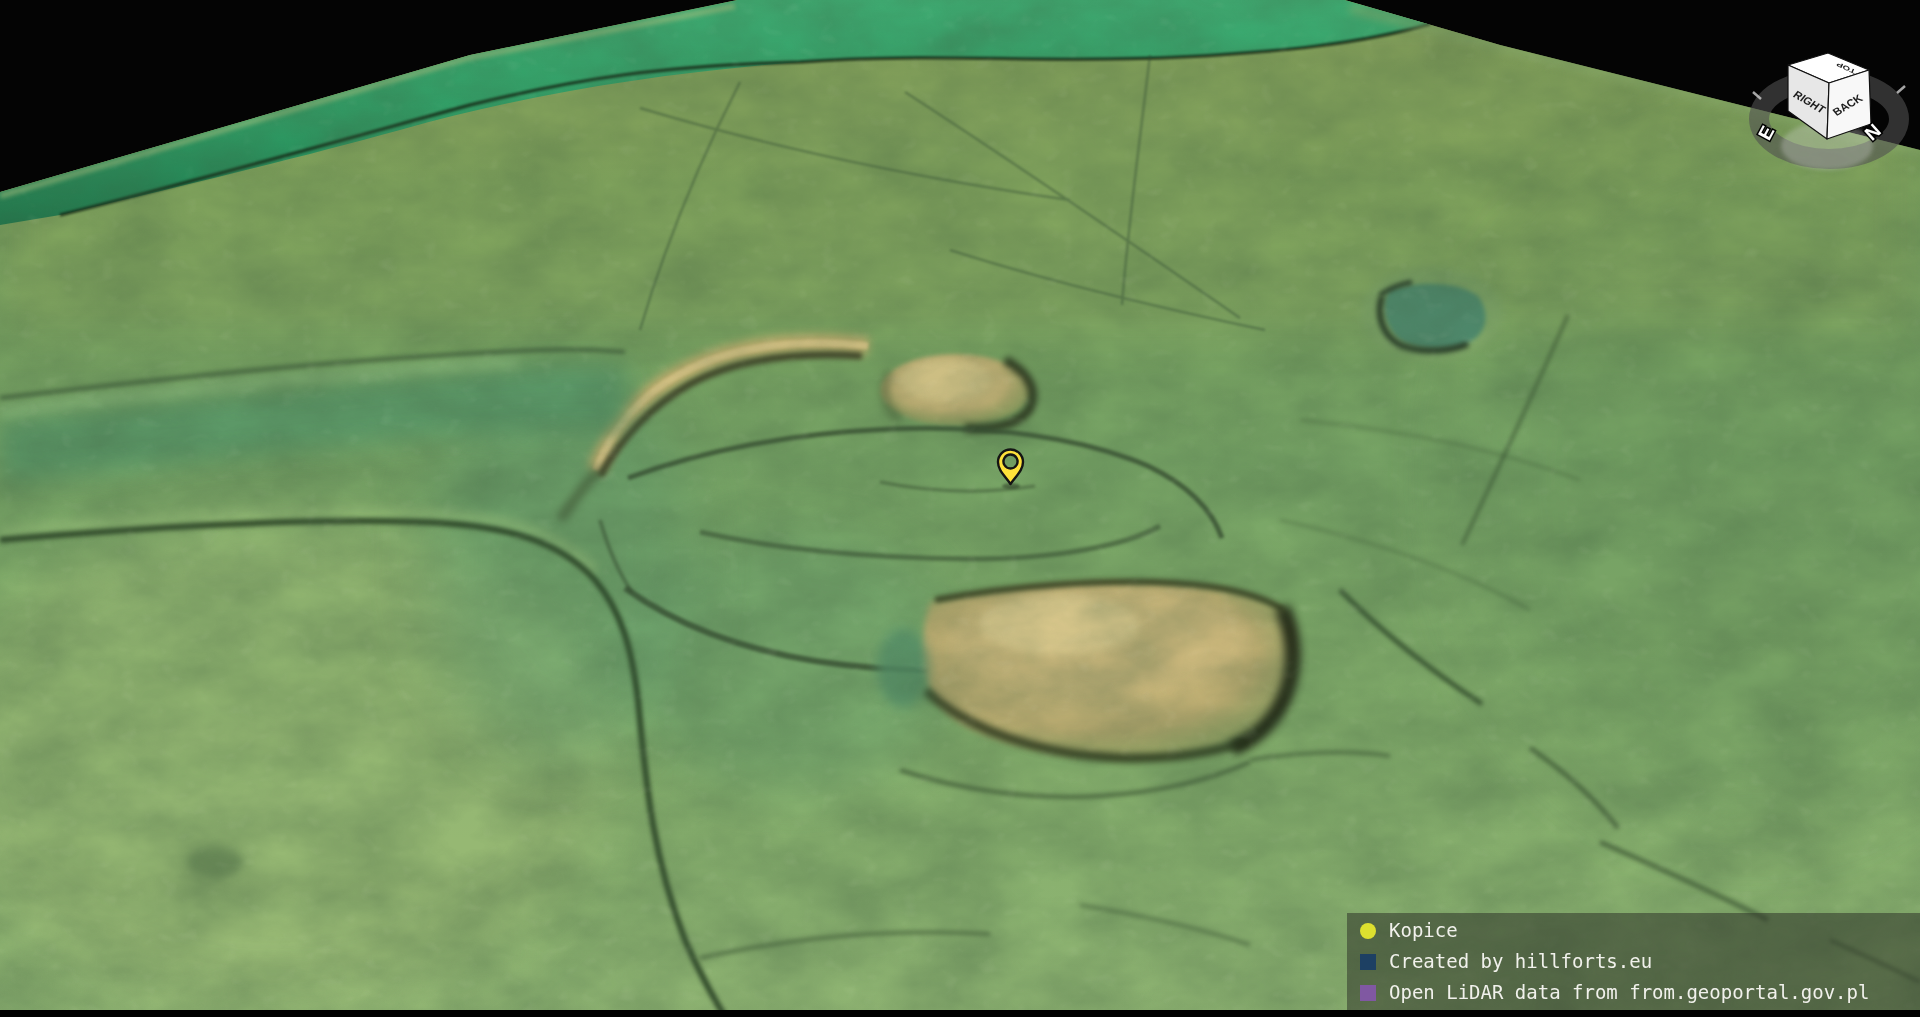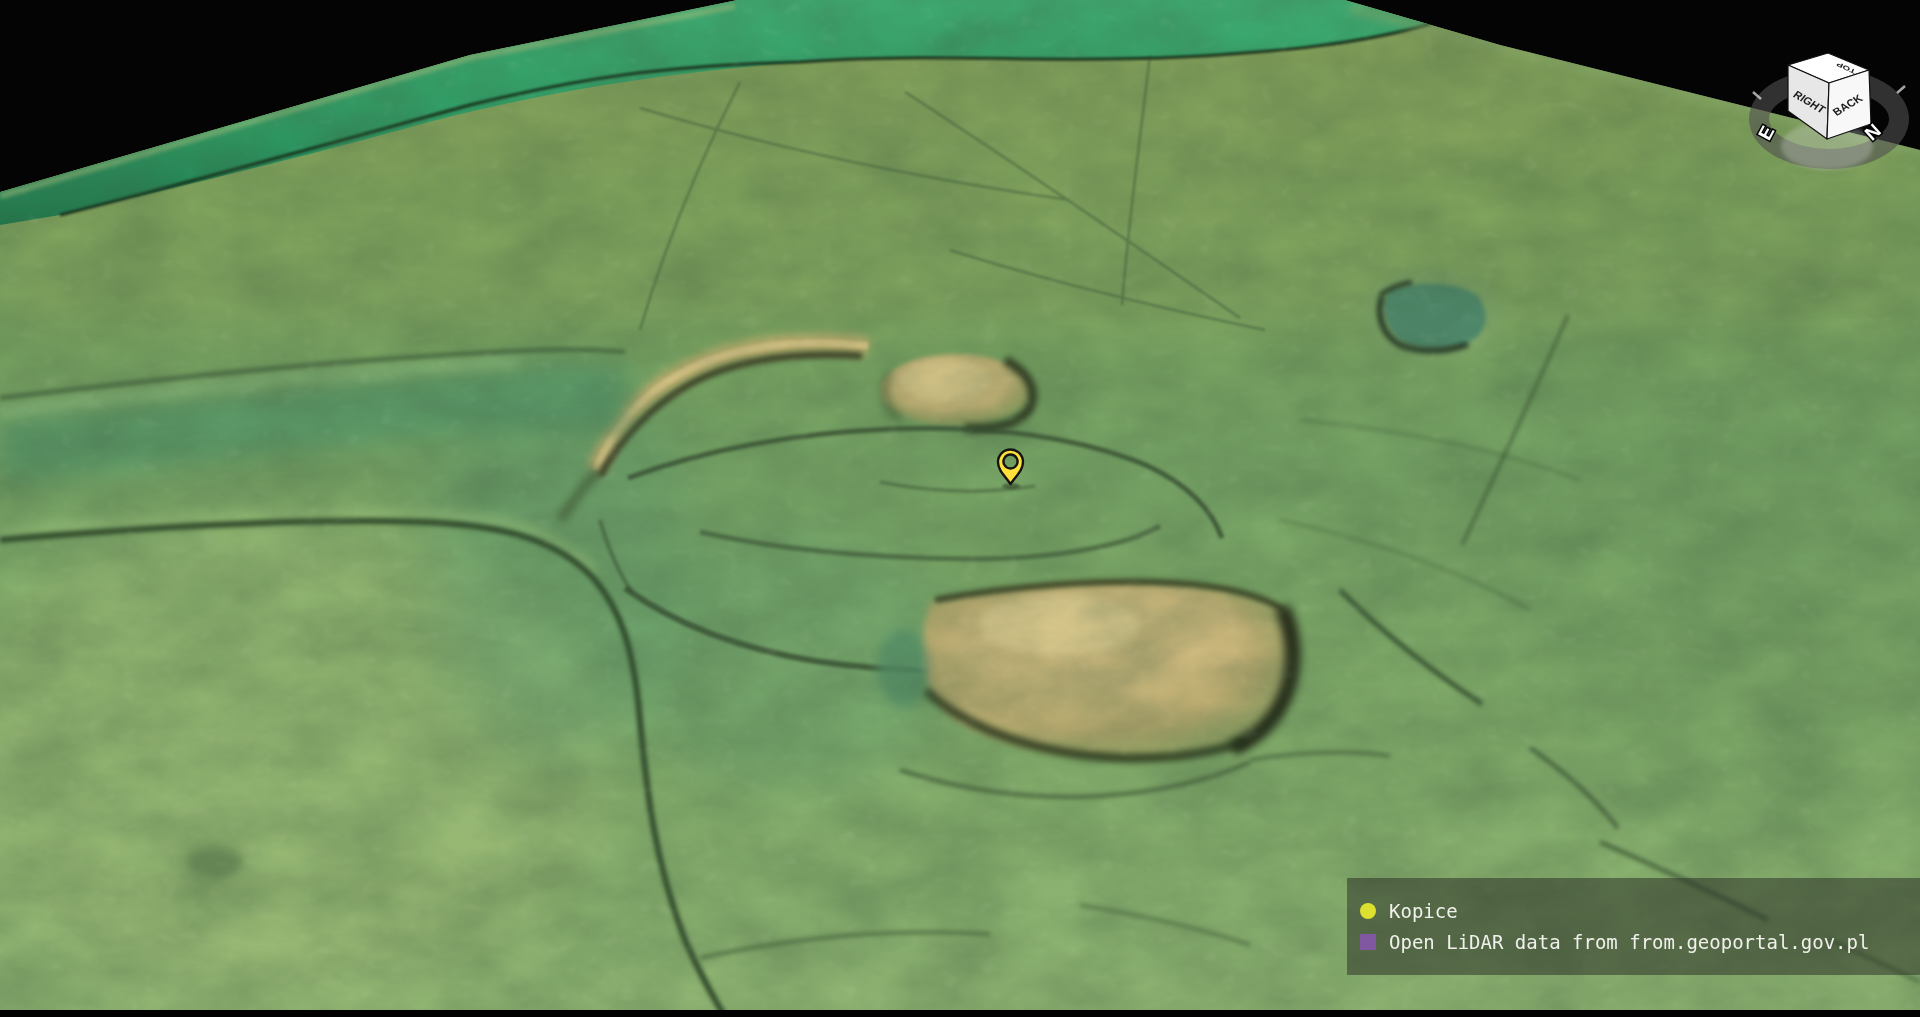--- a/index.html
+++ b/index.html
@@ -1,20 +1,20 @@
 <!DOCTYPE html>
 <html><head>
 <meta charset="utf-8">
 <style>
   html,body{margin:0;padding:0;background:#000;}
   .stage{position:relative;width:1920px;height:1017px;overflow:hidden;background:#000;
          font-family:"Liberation Sans",sans-serif;}
   .stage svg{position:absolute;left:0;top:0;}
   
-  .legend{position:absolute;left:1347px;top:878px;right:0;height:97px;
+  .legend{position:absolute;left:1347px;top:913px;right:0;height:97px;
           background:rgba(47,52,42,.55);display:flex;flex-direction:column;
           justify-content:center;gap:3px;padding-left:13px;box-sizing:border-box;z-index:30;}
   .legend-row{display:flex;align-items:center;gap:13px;height:28px;}
   .legend-swatch{width:16px;height:16px;flex:0 0 16px;}
   .legend-swatch.circle{border-radius:50%;}
   .legend-label{font-family:"DejaVu Sans Mono","Liberation Mono",monospace;
                 font-size:19px;line-height:1;color:#f1f1ec;white-space:nowrap;}
   .bottom-bar{position:absolute;left:0;right:0;bottom:0;height:7px;background:#000;z-index:40;}
   .cube-label{font-family:"Liberation Sans",sans-serif;font-weight:bold;fill:#1c1c1c;}
   .compass-letter{font-family:"Liberation Sans",sans-serif;font-weight:bold;fill:#ffffff;
@@ -184,19 +184,23 @@
       <text class="compass-letter" text-anchor="middle" font-size="19" transform="translate(1877,137) rotate(-42)">N</text>
     </g>
   </svg>
 
   <div class="legend">
     <div class="legend-row">
       <span class="legend-swatch circle" style="background-color: rgb(221, 224, 47);"></span>
       <span class="legend-label">Kopice</span>
     </div>
     <div class="legend-row">
+      <span class="legend-swatch" style="background-color: rgb(29, 64, 99);"></span>
+      <span class="legend-label">Created by hillforts.eu</span>
+    </div>
+    <div class="legend-row">
       <span class="legend-swatch" style="background-color: rgb(128, 88, 162);"></span>
       <span class="legend-label">Open LiDAR data from from.geoportal.gov.pl</span>
     </div>
   </div>
 
   <div class="bottom-bar"></div>
 </div>
 
 </body></html>

